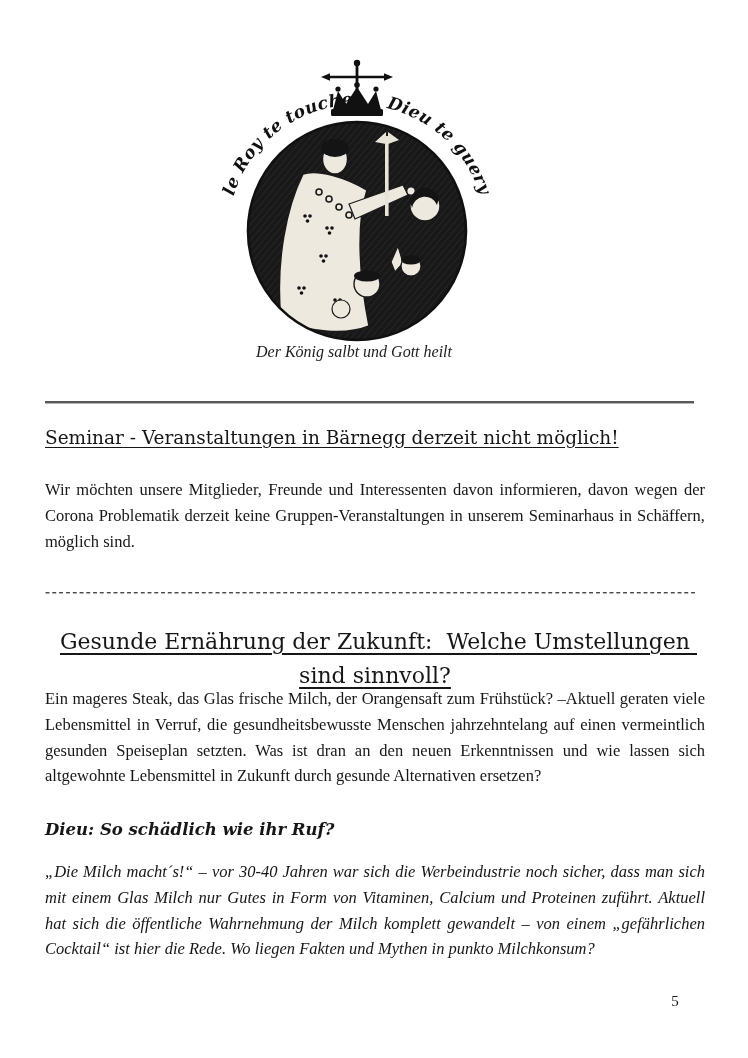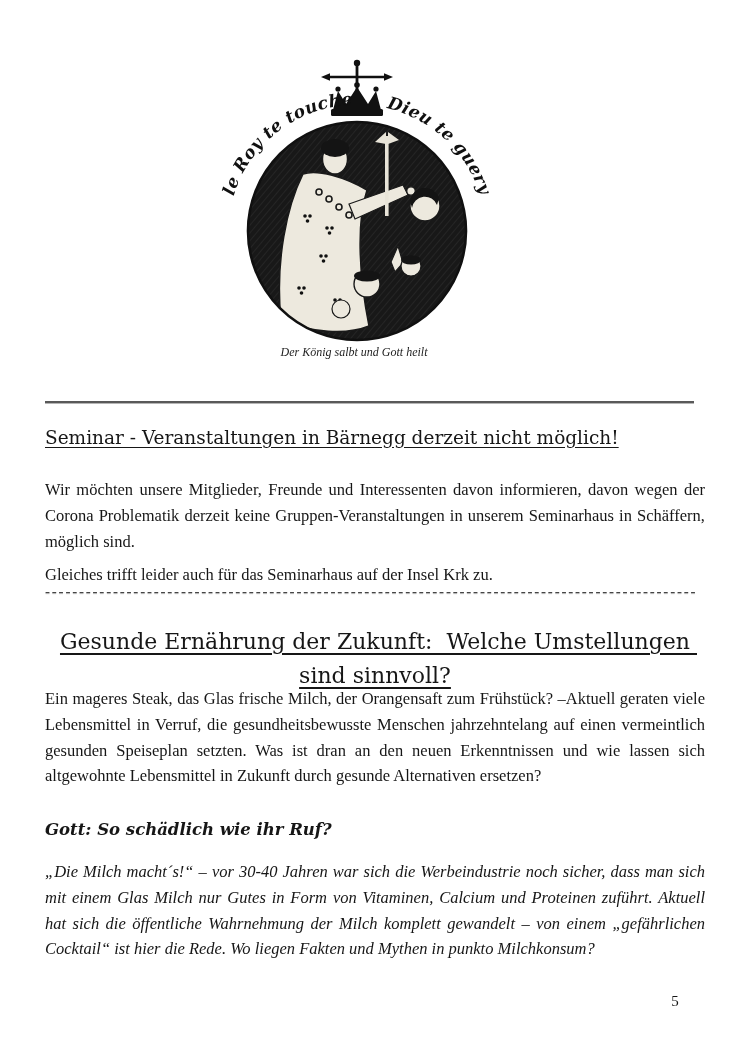--- a/index.html
+++ b/index.html
@@ -11,21 +11,21 @@
     overflow:hidden;
     font-family:"Liberation Serif", serif;
     color:#161616;
   }
   .abs{position:absolute;}
   
   .artwork{left:215px;top:56px;width:285px;height:290px;}
   .caption{
     left:45px;top:342px;width:618px;
     text-align:center;
-    font-style:italic;font-size:12px;line-height:20px;color:#1d1d1d;
+    font-style:italic;font-size:16px;line-height:20px;color:#1d1d1d;
   }
   
   .rule-solid{
     left:45px;top:401px;width:649px;height:0;
     border-top:2px solid #595959;
     border-bottom:1px solid #b5b5b5;
   }
   .heading-1{
     left:45px;top:424px;width:660px;
     font-family:"DejaVu Serif", serif;
@@ -176,27 +176,26 @@
     </g>
   </svg>
 
   <div class="abs caption">Der König salbt und Gott heilt</div>
 
   <div class="abs rule-solid"></div>
 
   <h1 class="abs heading-1">Seminar - Veranstaltungen in Bärnegg derzeit nicht möglich!</h1>
 
   <p class="abs para para-1">Wir möchten unsere Mitglieder, Freunde und Interessenten davon informieren, davon wegen der Corona Problematik derzeit keine Gruppen-Veranstaltungen in unserem Seminarhaus in Schäffern, möglich sind.</p>
-  <p class="abs para para-2">Gleiches trifft leider auch für das Seminarhaus auf der Insel Krk zu.</p>
 
   <div class="abs rule-dashed">------------------------------------------------------------------------------------------------</div>
 
   <h2 class="abs heading-2">Gesunde Ernährung der Zukunft:  Welche Umstellungen sind sinnvoll?</h2>
 
   <p class="abs para para-3">Ein mageres Steak, das Glas frische Milch, der Orangensaft zum Frühstück? –Aktuell geraten viele Lebensmittel in Verruf, die gesundheitsbewusste Menschen jahrzehntelang auf einen vermeintlich gesunden Speiseplan setzten. Was ist dran an den neuen Erkenntnissen und wie lassen sich altgewohnte Lebensmittel in Zukunft durch gesunde Alternativen ersetzen?</p>
 
-  <h3 class="abs subheading">Gott: So schädlich wie ihr Ruf?</h3>
+  <h3 class="abs subheading">Dieu: So schädlich wie ihr Ruf?</h3>
 
   <p class="abs para para-4">„Die Milch macht´s!“ – vor 30-40 Jahren war sich die Werbeindustrie noch sicher, dass man sich mit einem Glas Milch nur Gutes in Form von Vitaminen, Calcium und Proteinen zuführt. Aktuell hat sich die öffentliche Wahrnehmung der Milch komplett gewandelt – von einem „gefährlichen Cocktail“ ist hier die Rede. Wo liegen Fakten und Mythen in punkto Milchkonsum?</p>
 
   <div class="abs page-number">5</div>
 
 </div>
 
 </body></html>

